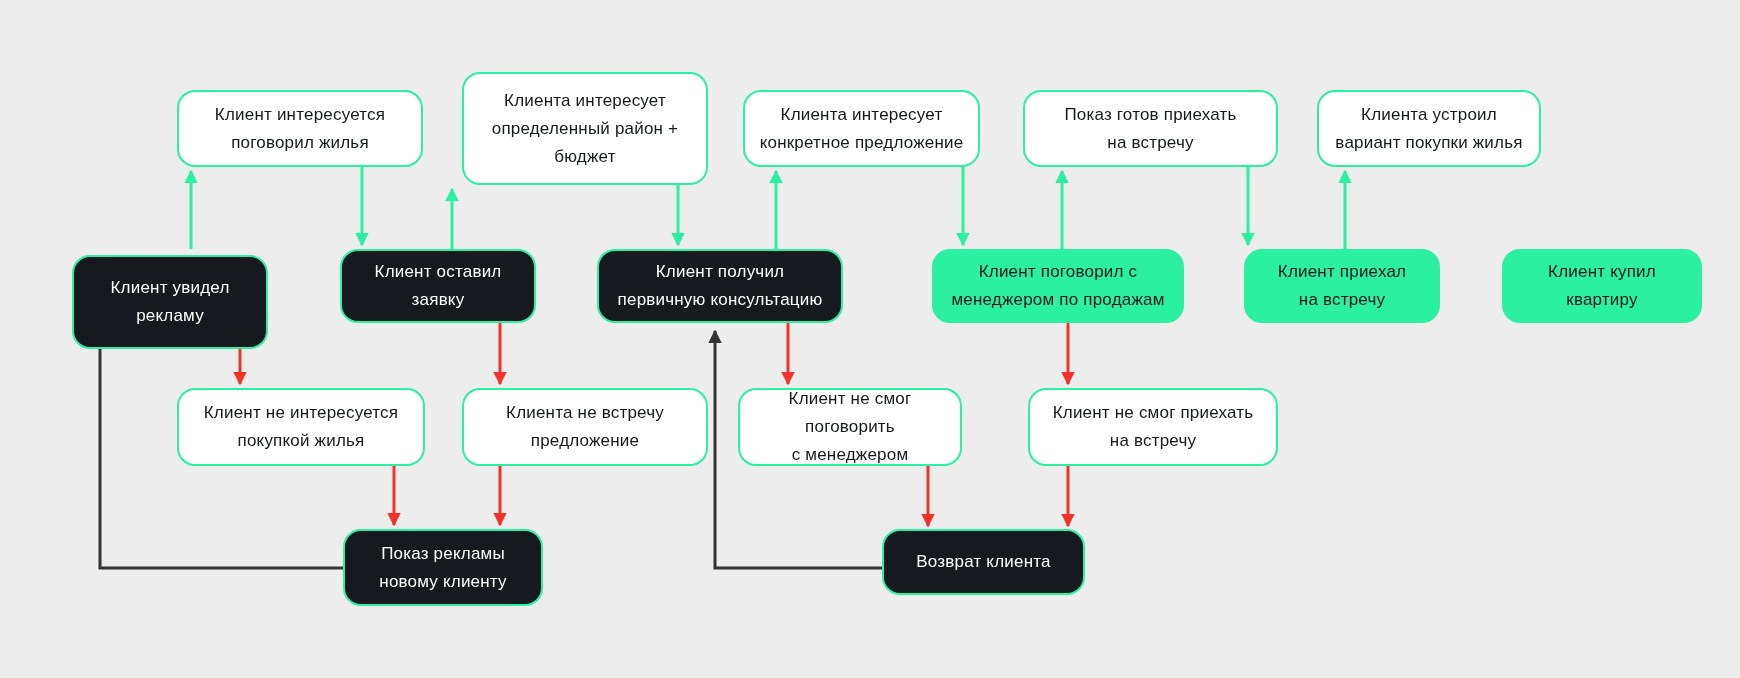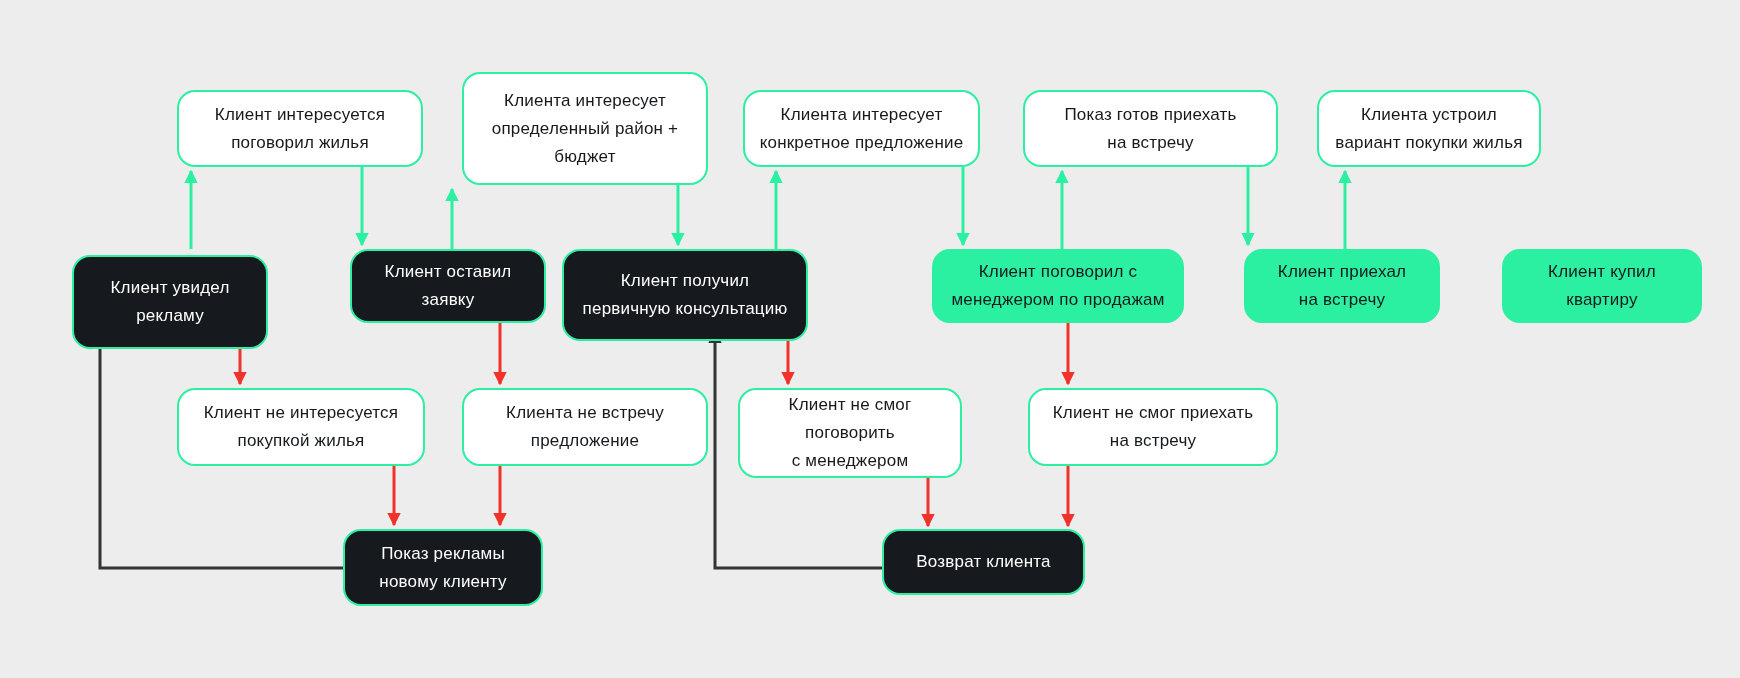--- a/index.html
+++ b/index.html
@@ -124,36 +124,36 @@
 бюджет</div>
   <div class="node white" style="left:743px;top:90px;width:237px;height:77px">Клиента интересует
 конкретное предложение</div>
   <div class="node white" style="left:1023px;top:90px;width:255px;height:77px">Показ готов приехать
 на встречу</div>
   <div class="node white" style="left:1317px;top:90px;width:224px;height:77px">Клиента устроил
 вариант покупки жилья</div>
 
   <div class="node dark" style="left:72px;top:255px;width:196px;height:94px">Клиент увидел
 рекламу</div>
-  <div class="node dark" style="left:350px;top:249px;width:196px;height:74px">Клиент оставил
+  <div class="node dark" style="left:340px;top:249px;width:196px;height:74px">Клиент оставил
 заявку</div>
-  <div class="node dark" style="left:562px;top:249px;width:246px;height:92px">Клиент получил
+  <div class="node dark" style="left:597px;top:249px;width:246px;height:74px">Клиент получил
 первичную консультацию</div>
   <div class="node green" style="left:900px;top:249px;width:252px;height:74px">Клиент поговорил с
 менеджером по продажам</div>
   <div class="node green" style="left:1212px;top:249px;width:196px;height:74px">Клиент приехал
 на встречу</div>
   <div class="node green" style="left:1470px;top:249px;width:200px;height:74px">Клиент купил
 квартиру</div>
 
   <div class="node white" style="left:177px;top:388px;width:248px;height:78px">Клиент не интересуется
 покупкой жилья</div>
   <div class="node white" style="left:462px;top:388px;width:246px;height:78px">Клиента не встречу
 предложение</div>
-  <div class="node white" style="left:738px;top:388px;width:224px;height:90px">Клиент не смог поговорить
+  <div class="node white" style="left:738px;top:388px;width:224px;height:78px">Клиент не смог поговорить
 с менеджером</div>
   <div class="node white" style="left:1028px;top:388px;width:250px;height:78px">Клиент не смог приехать
 на встречу</div>
 
   <div class="node dark" style="left:343px;top:529px;width:200px;height:77px">Показ рекламы
 новому клиенту</div>
   <div class="node dark" style="left:882px;top:529px;width:203px;height:66px">Возврат клиента</div>
 
 </div>
 

